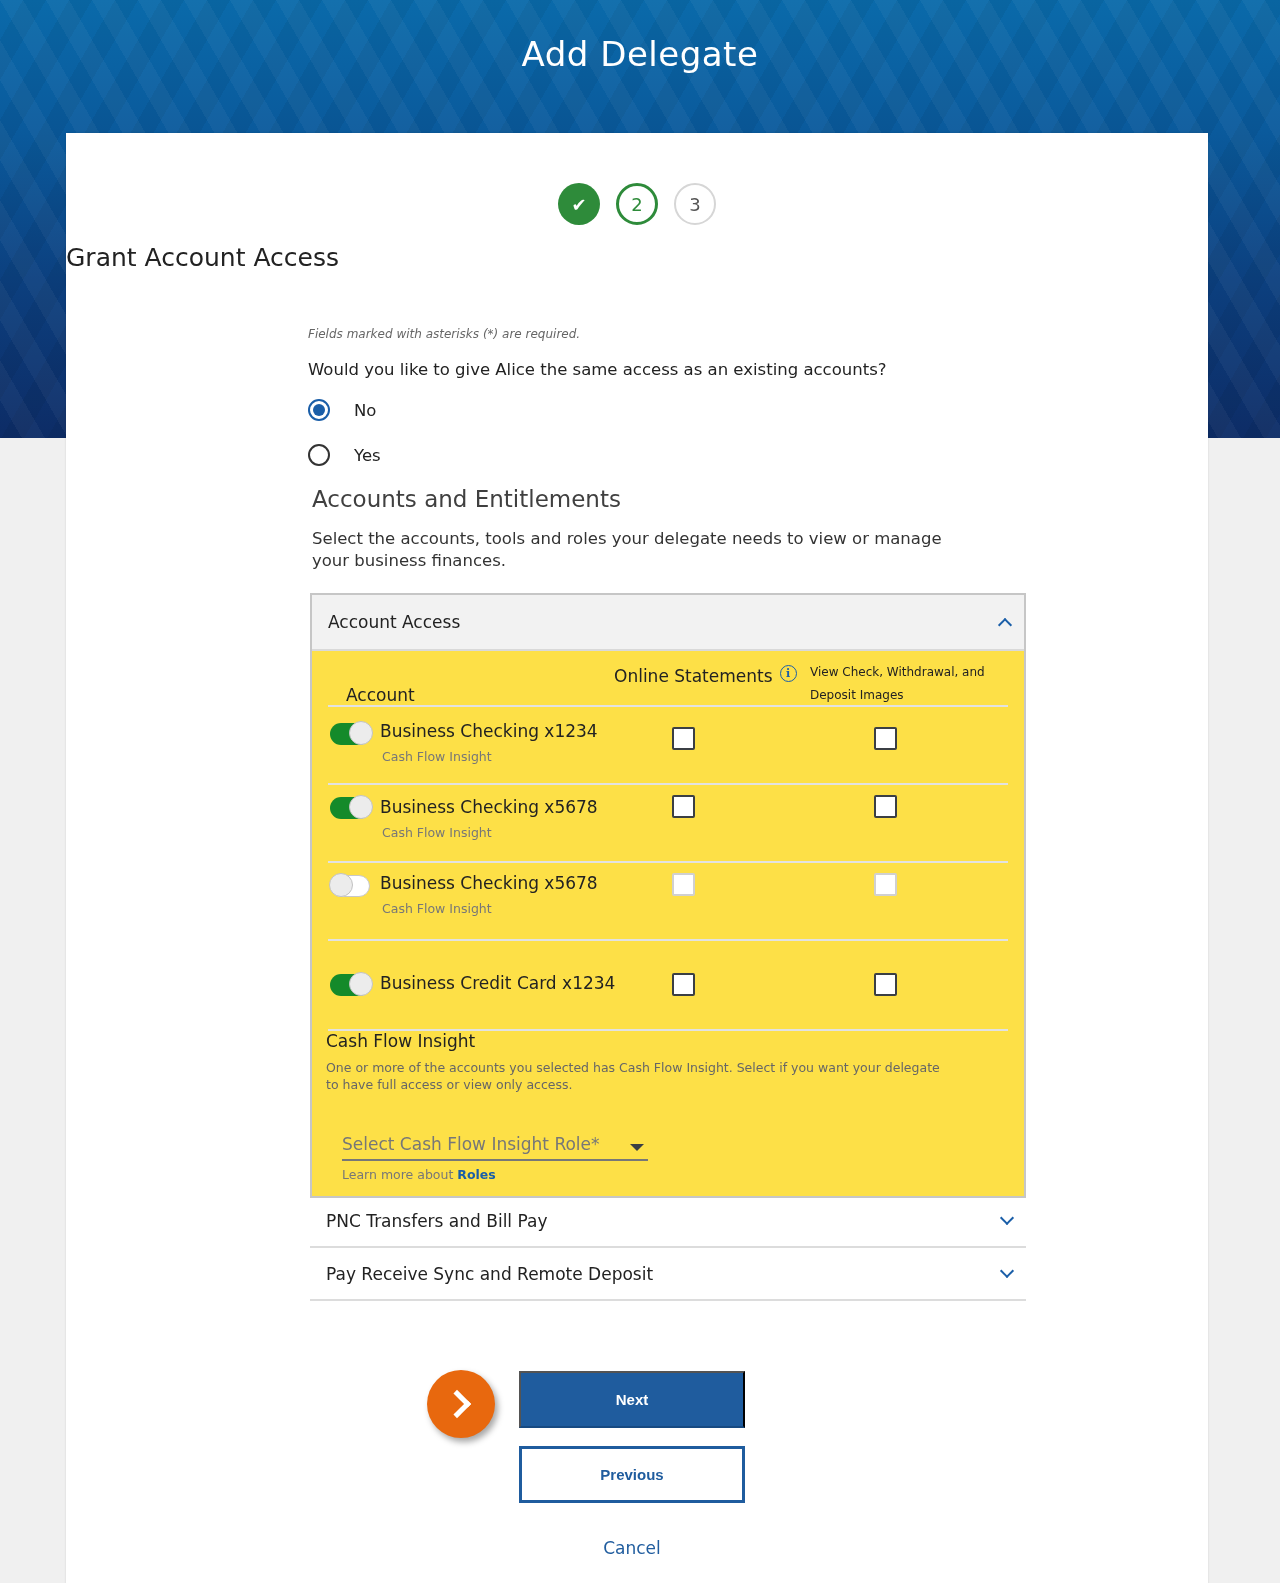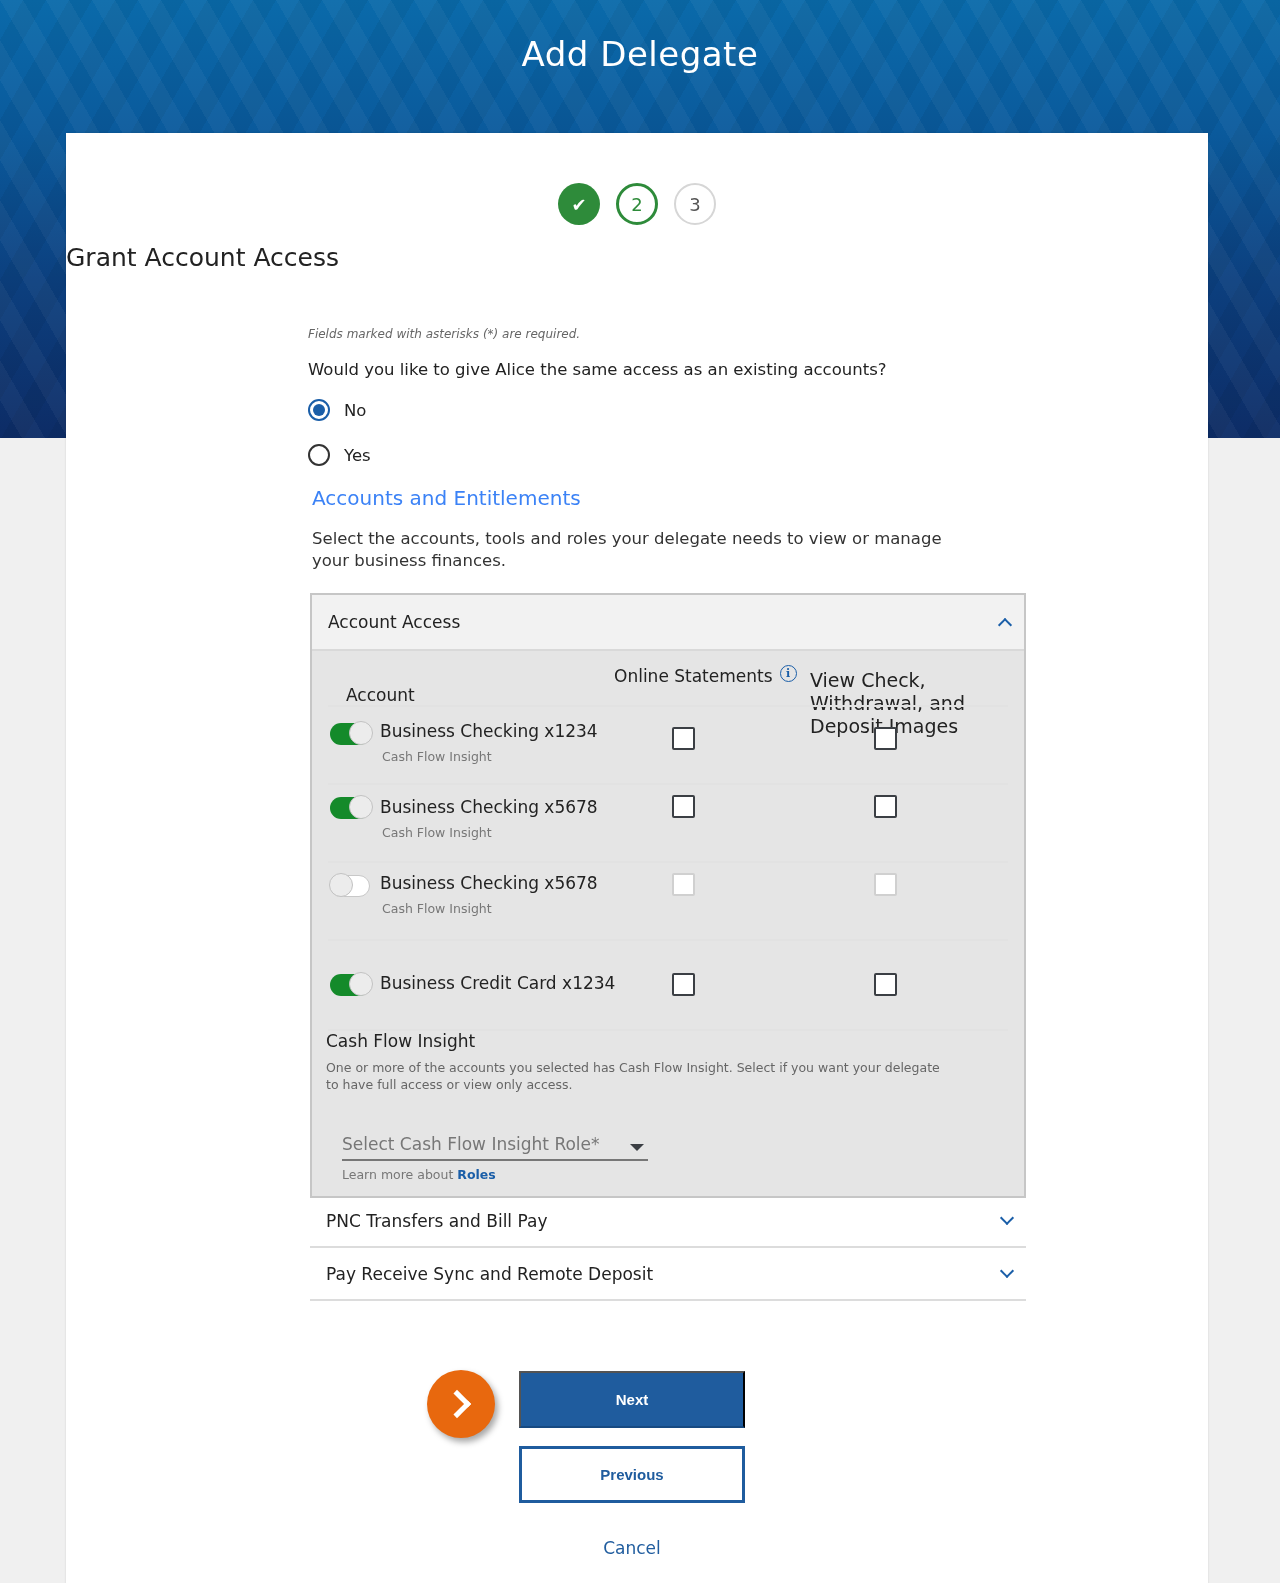--- a/index.html
+++ b/index.html
@@ -41,53 +41,53 @@
     .step.done { background: #2e8b3a; color: #fff; }
     .step.current { border: 3px solid #2e8b3a; color: #2e8b3a; }
     .step.todo { border: 2px solid #d6d6d6; color: #555; }
     .step-title {
       position: absolute; top: 110px; left: 0; width: 1142px; text-align: left;
       font-size: 25px; color: #222;
     }
     .content { position: absolute; left: 242px; top: 0; width: 720px; }
     .req-note { position: absolute; top: 194px; left: 0; font-size: 12px; font-style: italic; color: #666; white-space: nowrap; }
     .question { position: absolute; top: 227px; left: 0; font-size: 16.5px; color: #222; white-space: nowrap; }
-    .radio-row { position: absolute; left: 0; display: flex; align-items: center; gap: 14px; font-size: 16.5px; color: #222; cursor: pointer; }
+    .radio-row { position: absolute; left: 0; display: flex; align-items: center; gap: 24px; font-size: 16.5px; color: #222; cursor: pointer; }
     .radio {
       width: 22px; height: 22px; border-radius: 50%; border: 2px solid #333;
       display: flex; align-items: center; justify-content: center; background: #fff;
     }
     .radio.checked { border-color: #1a5ea8; }
     .radio.checked::after { content: ""; width: 12px; height: 12px; border-radius: 50%; background: #1a5ea8; }
-    .section-heading { position: absolute; top: 353px; left: 4px; font-size: 20px; color: #3b82f6; white-space: nowrap; text-align: center; }
+    .section-heading { position: absolute; top: 353px; left: 4px; font-size: 23px; color: #404040; white-space: nowrap; text-align: center; }
     .section-desc { position: absolute; top: 395px; left: 4px; width: 640px; font-size: 16.5px; line-height: 22px; color: #333; }
 
     .accordion-open {
       position: absolute; top: 460px; left: 2px; width: 716px; height: 605px;
-      border: 2px solid #c6c6c6; background: #e5e5e5;
+      border: 2px solid #c6c6c6; background: #fde047;
     }
     .acc-header {
       height: 56px; background: #f2f2f2; border-bottom: 2px solid #d9d9d9;
       display: flex; align-items: center; justify-content: space-between;
       padding: 0 14px 0 16px; cursor: pointer;
     }
     .acc-title { font-size: 17px; color: #222; }
     .chev { width: 10px; height: 10px; border-left: 2.5px solid #1a5ea8; border-top: 2.5px solid #1a5ea8; }
     .chev.up { transform: rotate(45deg); margin-top: 6px; }
     .chev.down { transform: rotate(225deg); margin-top: -6px; }
 
     .tbl { position: absolute; left: 16px; top: 58px; width: 680px; }
     .th-account { position: absolute; left: 18px; top: 32px; font-size: 17px; color: #222; }
     .th-online { position: absolute; left: 286px; top: 13px; font-size: 17px; color: #222; display: flex; align-items: center; gap: 7px; white-space: nowrap; }
     .info-icon {
       width: 17px; height: 17px; border-radius: 50%; border: 1.5px solid #1a5ea8; color: #1a5ea8;
       font-size: 11px; display: flex; align-items: center; justify-content: center; font-weight: bold; margin-top: -6px;
       font-family: "DejaVu Serif", serif;
     }
-    .th-view { position: absolute; left: 482px; top: 8px; font-size: 19px; color: #222; line-height: 23px; width: 210px; margin-top: 8px; }
+    .th-view { position: absolute; left: 482px; top: 8px; font-size: 12px; color: #222; line-height: 23px; width: 210px; }
     .th-line { position: absolute; left: 0; top: 52px; width: 680px; height: 2px; background: #e2e2e2; }
 
     .row { position: absolute; left: 0; width: 680px; }
     .row-line { position: absolute; left: 0; width: 680px; height: 2px; background: #e2e2e2; }
     .toggle {
       position: absolute; left: 2px; width: 40px; height: 22px; border-radius: 11px; cursor: pointer;
     }
     .toggle.on { background: #148a2a; }
     .toggle.off { background: #fff; border: 1.5px solid #c8c8c8; }
     .toggle .knob {

